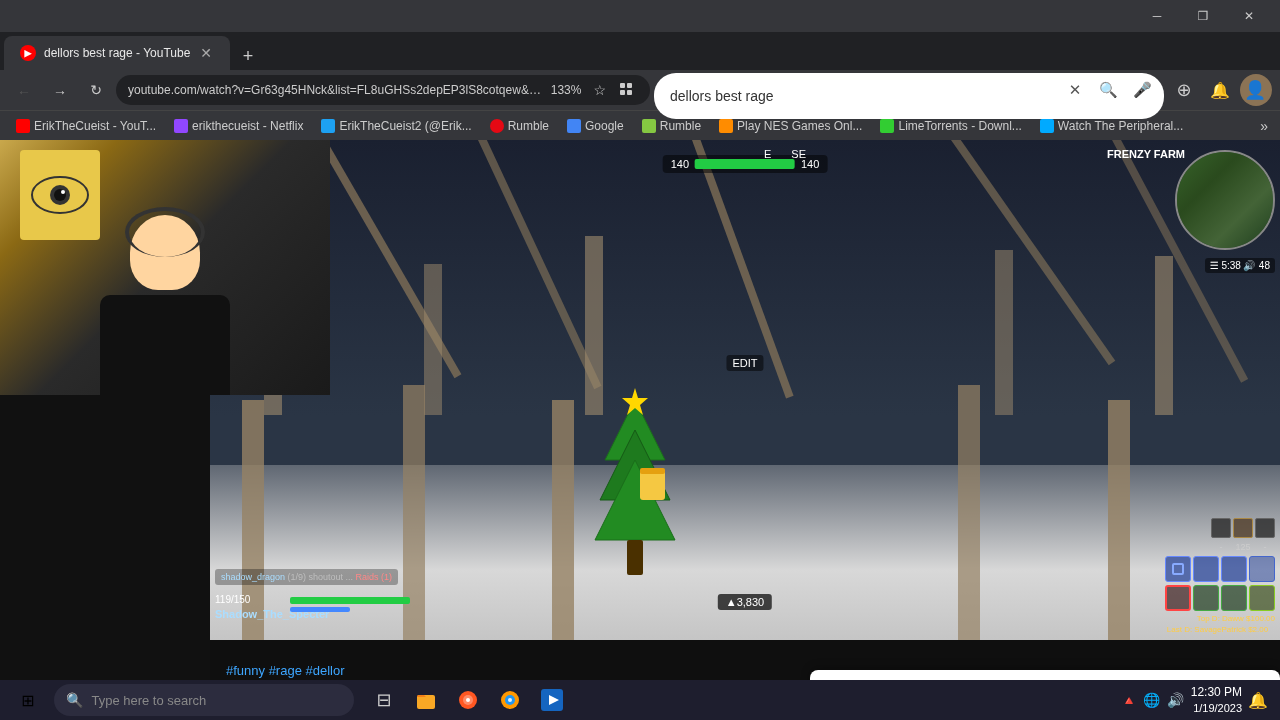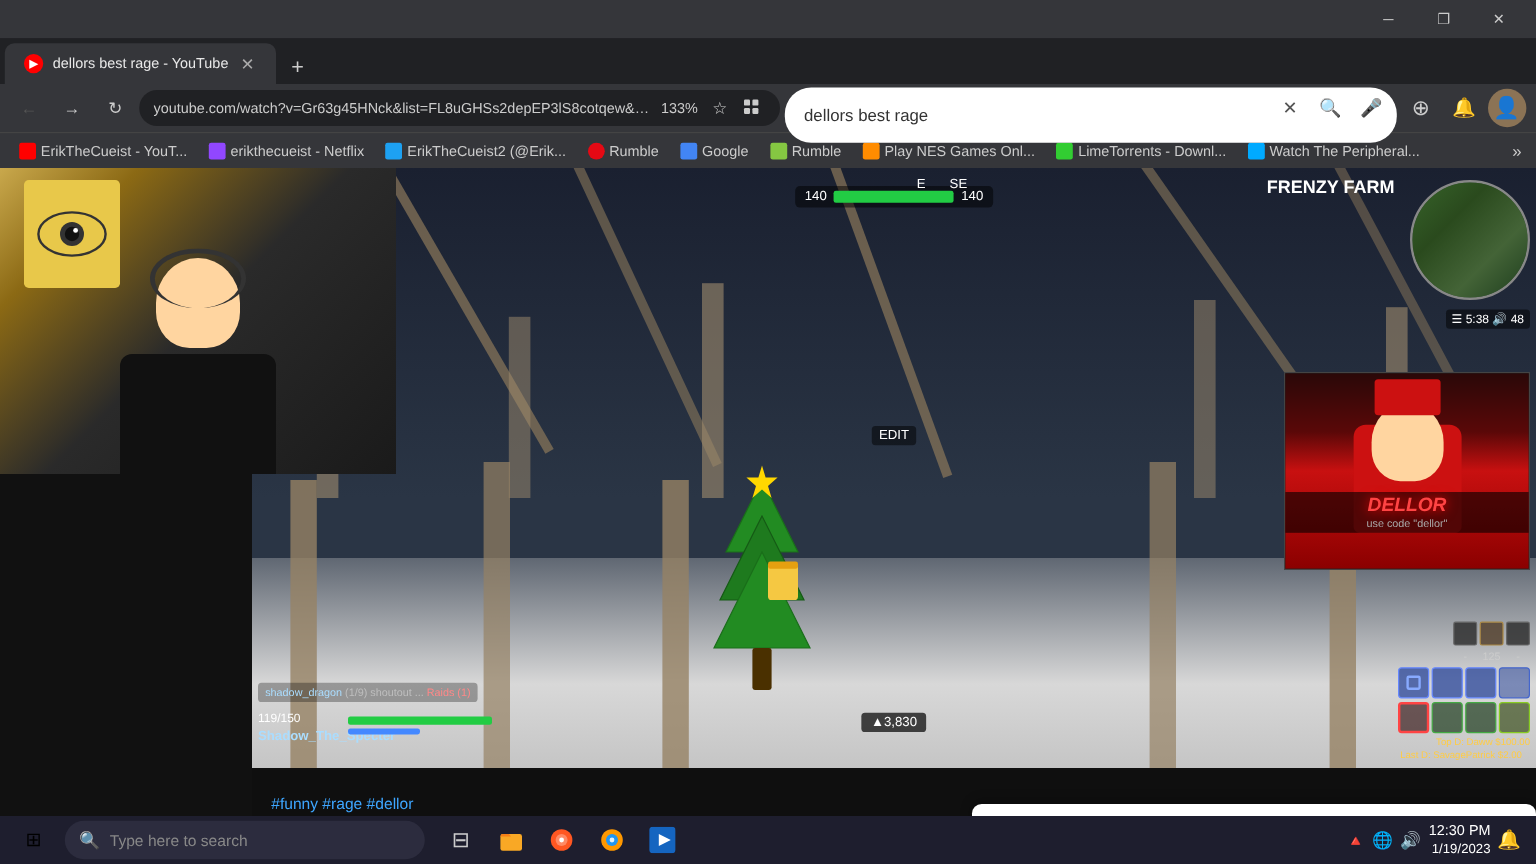--- a/index.html
+++ b/index.html
@@ -245,21 +245,21 @@
           <span style="color:#fff;font-size:11px;">140</span>
           <div style="width:100px;height:10px;background:#22cc44;border-radius:2px;"></div>
           <span style="color:#fff;font-size:11px;">140</span>
         </div>
 
         <div style="position:absolute;top:8px;left:50%;transform:translateX(-50%) translateX(40px);display:flex;gap:20px;color:#fff;font-size:11px;">
           <span>E</span>
           <span>SE</span>
         </div>
 
-        <div style="position:absolute;top:8px;right:118px;color:#fff;font-size:15px;font-weight:bold;">FRENZY FARM</div>
+        <div style="position:absolute;top:8px;right:95px;color:#fff;font-size:11px;font-weight:bold;">FRENZY FARM</div>
 
         <div style="position:absolute;top:10px;right:5px;width:100px;height:100px;background:#2a4a2a;border:2px solid #888;border-radius:50%;overflow:hidden;">
           <div style="width:100%;height:100%;background:linear-gradient(135deg,#3a6a2a,#2a4a1a,#4a6a3a,#1a3a1a);opacity:0.8;"></div>
         </div>
 
         <div style="position:absolute;top:43%;left:50%;transform:translateX(-50%);color:#fff;font-size:11px;background:rgba(0,0,0,0.5);padding:2px 6px;border-radius:3px;">EDIT</div>
 
         <div style="position:absolute;bottom:55px;left:5px;color:rgba(200,200,200,0.8);font-size:9px;background:rgba(0,0,0,0.3);padding:3px 6px;border-radius:3px;">
           <div><span style="color:#aaddff;">shadow_dragon</span> (1/9) shoutout ... <span style="color:#ff8888;">Raids (1)</span></div>
         </div>
@@ -315,35 +315,20 @@
           <div>Kills: 3+</div>
           <div>Score: 71</div>
           <div>Mats: 120</div>
         </div>
 
         <div style="position:absolute;top:118px;right:5px;color:#fff;font-size:10px;background:rgba(0,0,0,0.5);padding:2px 5px;border-radius:3px;">
           ☰ 5:38 🔊 48
         </div>
       </div>
 
-      <div style="position:absolute;top:170px;right:5px;width:205px;height:165px;background:#1a1a1a;border:1px solid #444;overflow:hidden;">
-
-        <div style="width:100%;height:100%;background:linear-gradient(180deg,#2a0808 0%,#5a0808 30%,#c81010 50%,#8B0000 100%);position:relative;display:flex;align-items:flex-end;justify-content:center;">
-
-          <div style="position:absolute;bottom:30px;left:50%;transform:translateX(-50%);width:90px;height:90px;background:#cc1111;border-radius:10px 10px 5px 5px;"></div>
-
-          <div style="position:absolute;top:25px;left:50%;transform:translateX(-50%);width:60px;height:65px;background:#ffd5a0;border-radius:50% 50% 40% 40%;"></div>
-
-          <div style="position:absolute;top:5px;left:50%;transform:translateX(-50%);width:55px;height:30px;background:#cc1111;border-radius:3px;"></div>
-          <div style="position:absolute;bottom:30px;left:0;right:0;background:rgba(0,0,0,0.6);text-align:center;padding:3px 0;">
-            <div style="color:#ff4444;font-size:16px;font-weight:bold;font-style:italic;text-shadow:0 0 10px #ff0000;">DELLOR</div>
-            <div style="color:#aaa;font-size:9px;">use code "dellor"</div>
-          </div>
-        </div>
-      </div>
     </div>
   </div>
 
   <div id="below-video" style="position:absolute;bottom:0;left:210px;right:0;height:80px;background:#0f0f0f;display:flex;flex-direction:column;justify-content:center;padding:0 0;">
     <div class="video-tags" style="padding:4px 16px;">
       <span class="tag" style="color:#3ea6ff;font-size:13px;">#funny #rage #dellor</span>
     </div>
     <div class="video-title-text" style="padding:0 16px;color:#f1f1f1;font-size:15px;font-weight:600;line-height:1.3;">Dellor rages at self promoting donations from ToastySTG and threatens to sue</div>
   </div>
 

